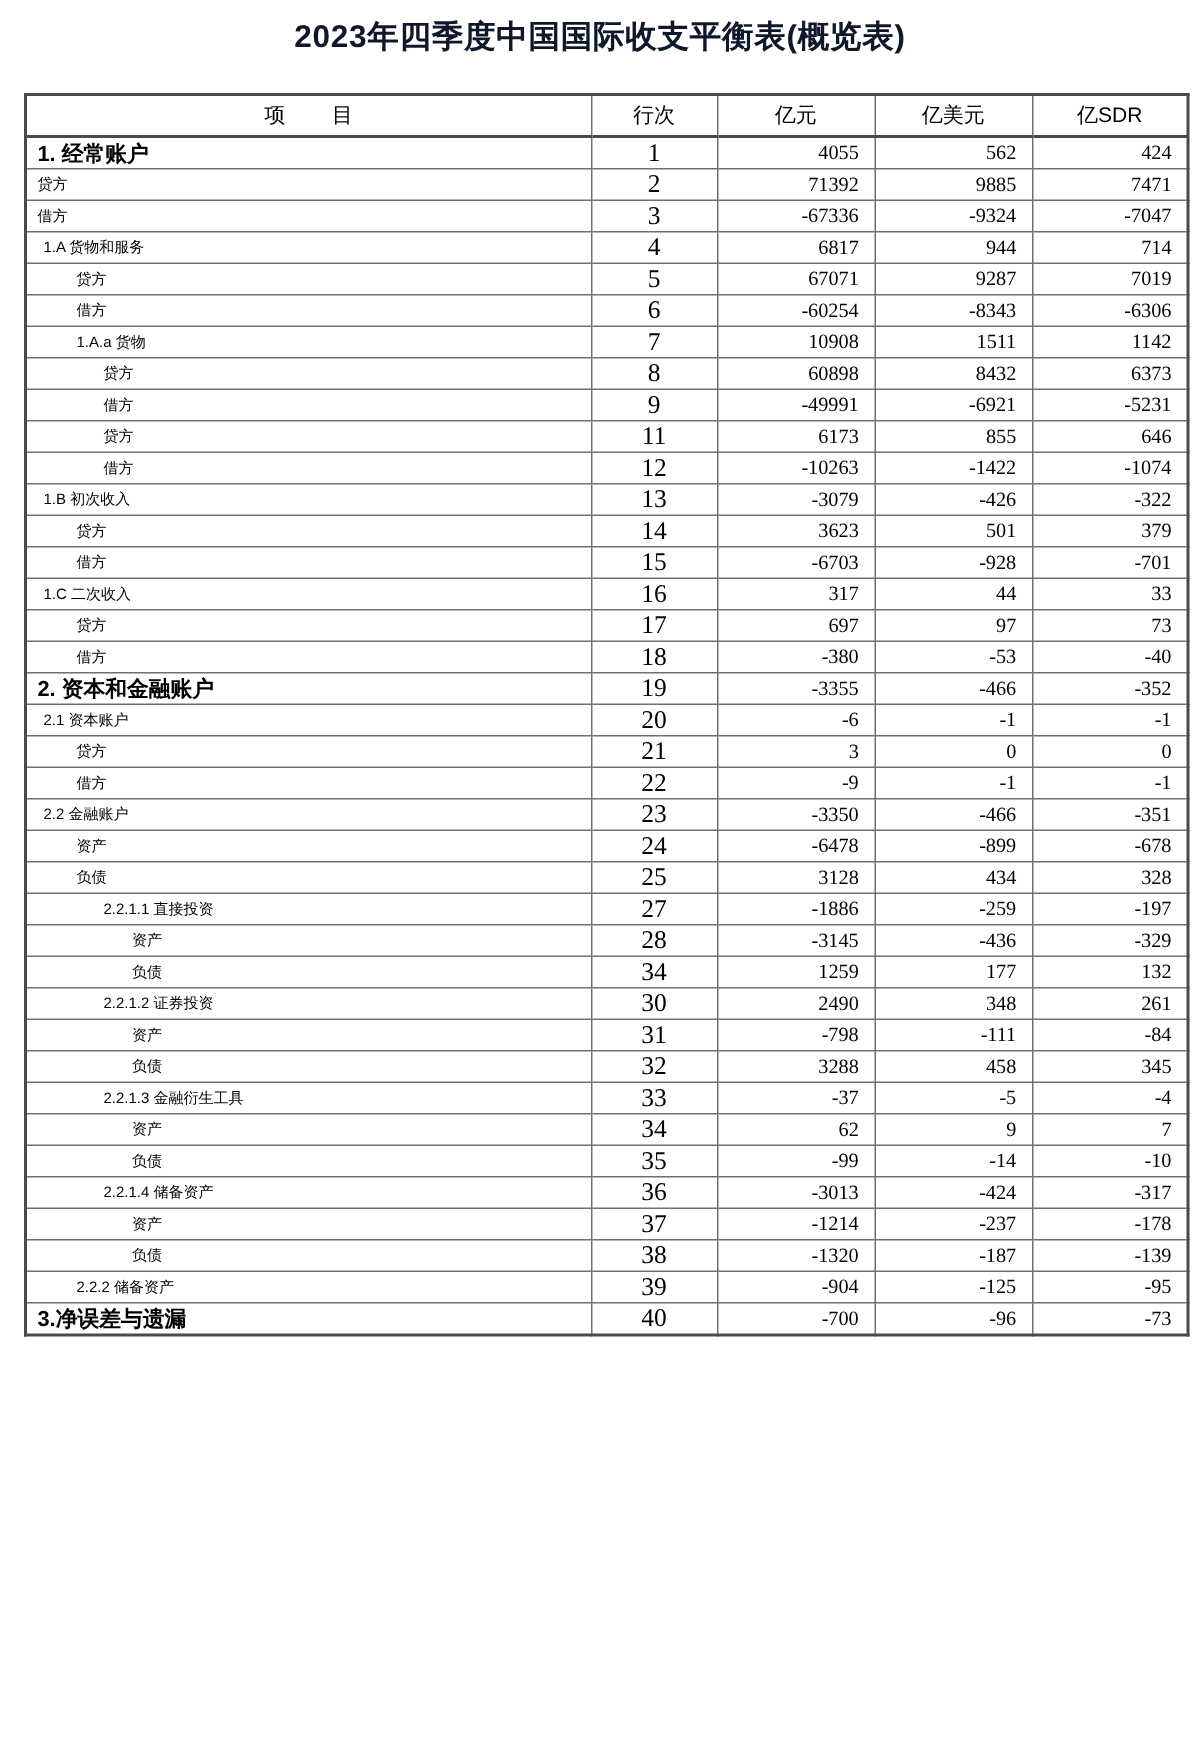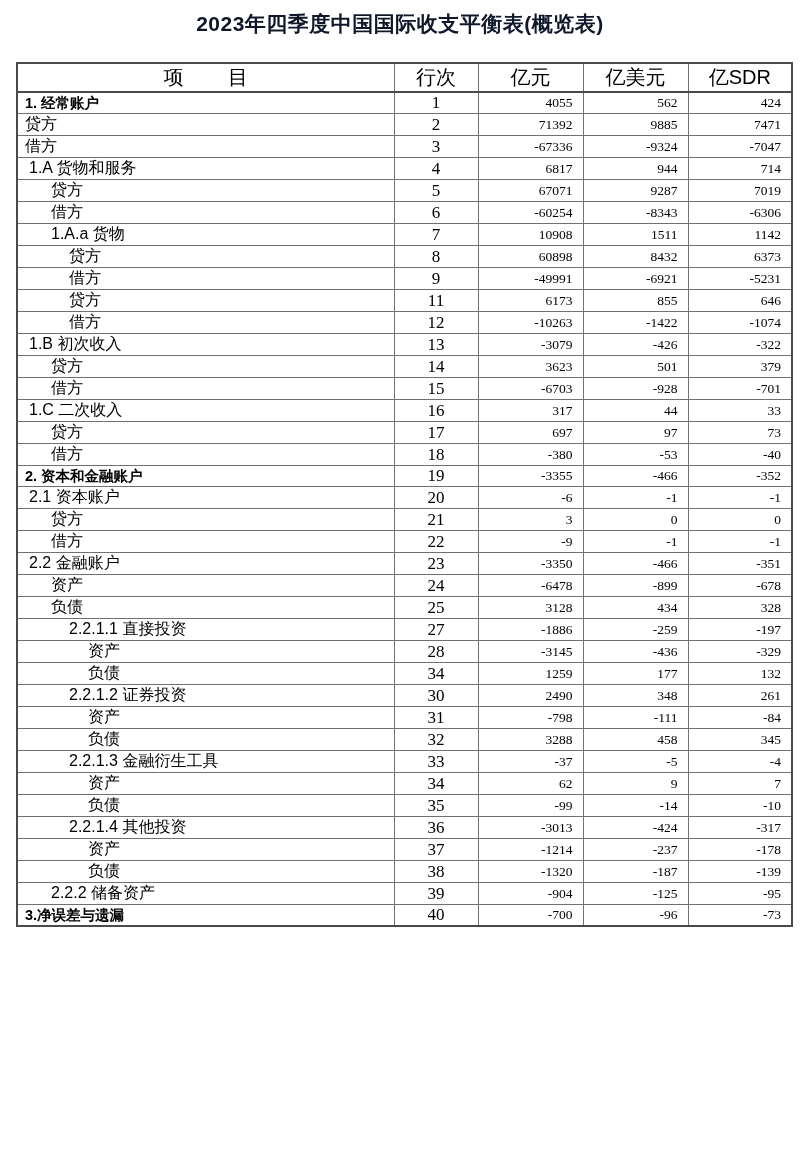--- a/index.html
+++ b/index.html
@@ -37,29 +37,29 @@
   .bop-table th, .bop-table td {
     border: 1px solid #707070;
     padding: 0;
     overflow: hidden;
     white-space: nowrap;
   }
   .bop-table thead tr { height: 28px; }
   .bop-table tbody tr { height: 19px; }
   .bop-table thead th {
     font-weight: normal;
-    font-size: 20px;
+    font-size: 14px;
     text-align: center;
     vertical-align: middle;
     border-bottom: 2px solid #4a4a4a;
     font-family: "Liberation Sans", sans-serif;
   }
   .bop-table thead th.th-item { white-space: pre; }
   td.item-cell {
-    font-size: 16px;
+    font-size: 10px;
     vertical-align: middle;
     text-align: left;
   }
   tr.lvl-0 td.item-cell { padding-left: 7px; }
   tr.lvl-1 td.item-cell { padding-left: 11px; }
   tr.lvl-2 td.item-cell { padding-left: 33px; }
   tr.lvl-3 td.item-cell { padding-left: 51px; }
   tr.lvl-4 td.item-cell { padding-left: 70px; }
   tr.bold-row td.item-cell { font-weight: bold; font-size: 14.5px; }
   td.line-cell {
@@ -359,21 +359,21 @@
 
   <tr class="lvl-4">
     <td class="item-cell">负债</td>
     <td class="line-cell">35</td>
     <td class="num-cell">-99</td>
     <td class="num-cell">-14</td>
     <td class="num-cell">-10</td>
   </tr>
 
   <tr class="lvl-3">
-    <td class="item-cell">2.2.1.4 其他投资</td>
+    <td class="item-cell">2.2.1.4 储备资产</td>
     <td class="line-cell">36</td>
     <td class="num-cell">-3013</td>
     <td class="num-cell">-424</td>
     <td class="num-cell">-317</td>
   </tr>
 
   <tr class="lvl-4">
     <td class="item-cell">资产</td>
     <td class="line-cell">37</td>
     <td class="num-cell">-1214</td>

